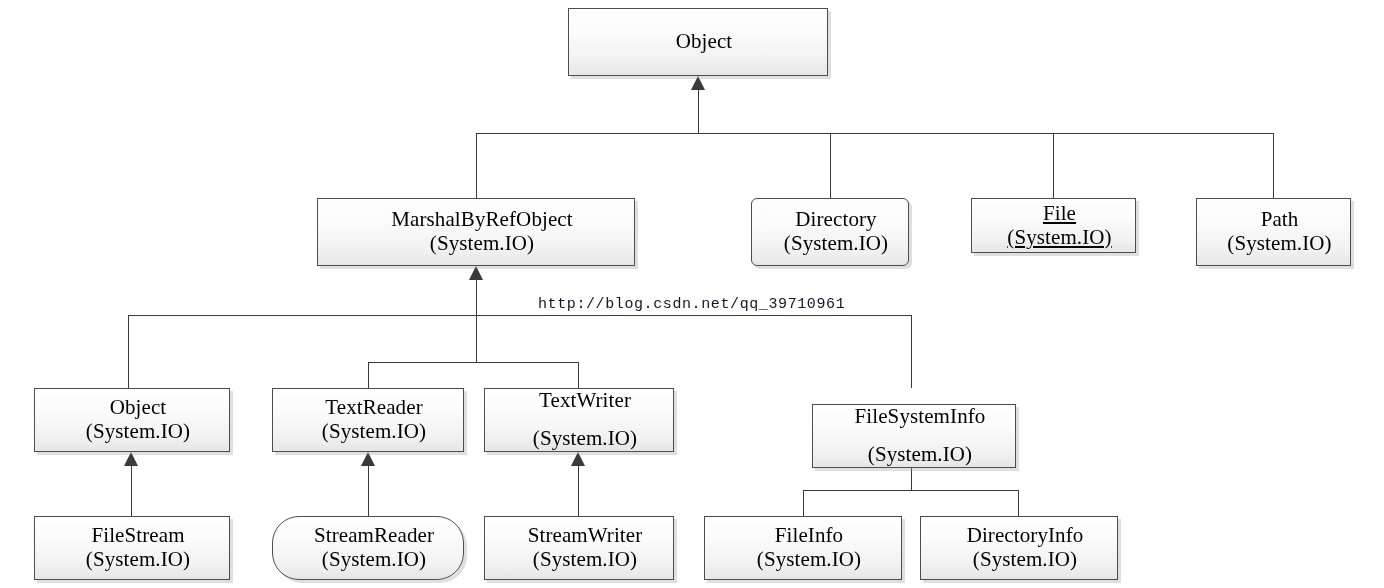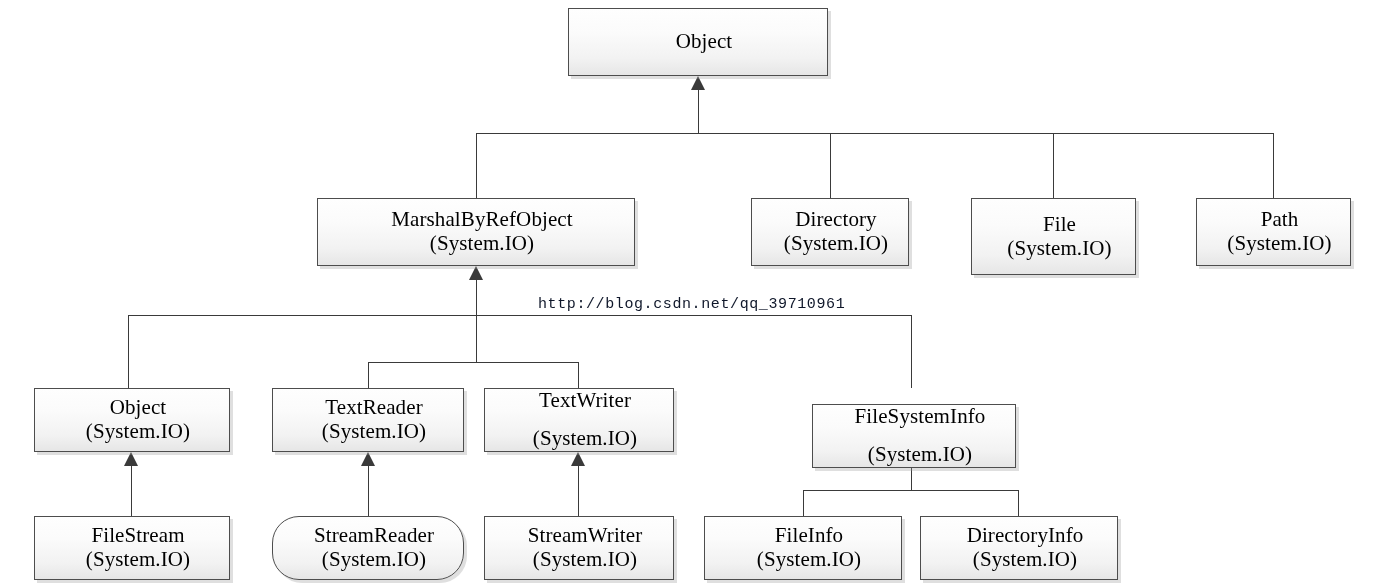--- a/index.html
+++ b/index.html
@@ -127,25 +127,25 @@
   <div class="vline" style="left:1018px; top:490px; height:26px;"></div>
 
   <div class="node" style="left: 568px; top: 8px; width: 260px; height: 68px;">
     <span class="nm">Object</span>
   </div>
 
   <div class="node" style="left: 317px; top: 198px; width: 318px; height: 68px;">
     <span class="nm">MarshalByRefObject</span>
     <span class="ns">(System.IO)</span>
   </div>
-  <div class="node" style="left: 751px; top: 198px; width: 158px; height: 68px;">
+  <div class="node" style="left: 751px; top: 198px; width: 158px; height: 68px; border-radius: 6px;">
     <span class="nm">Directory</span>
     <span class="ns">(System.IO)</span>
   </div>
-  <div class="node" style="left: 971px; top: 198px; width: 165px; height: 77px;">
+  <div class="node" style="left: 971px; top: 198px; width: 165px; height: 55px; text-decoration: underline;">
     <span class="nm">File</span>
     <span class="ns">(System.IO)</span>
   </div>
   <div class="node" style="left: 1196px; top: 198px; width: 155px; height: 68px;">
     <span class="nm">Path</span>
     <span class="ns">(System.IO)</span>
   </div>
 
   <div class="node" style="left: 34px; top: 388px; width: 196px; height: 64px;">
     <span class="nm">Object</span>

